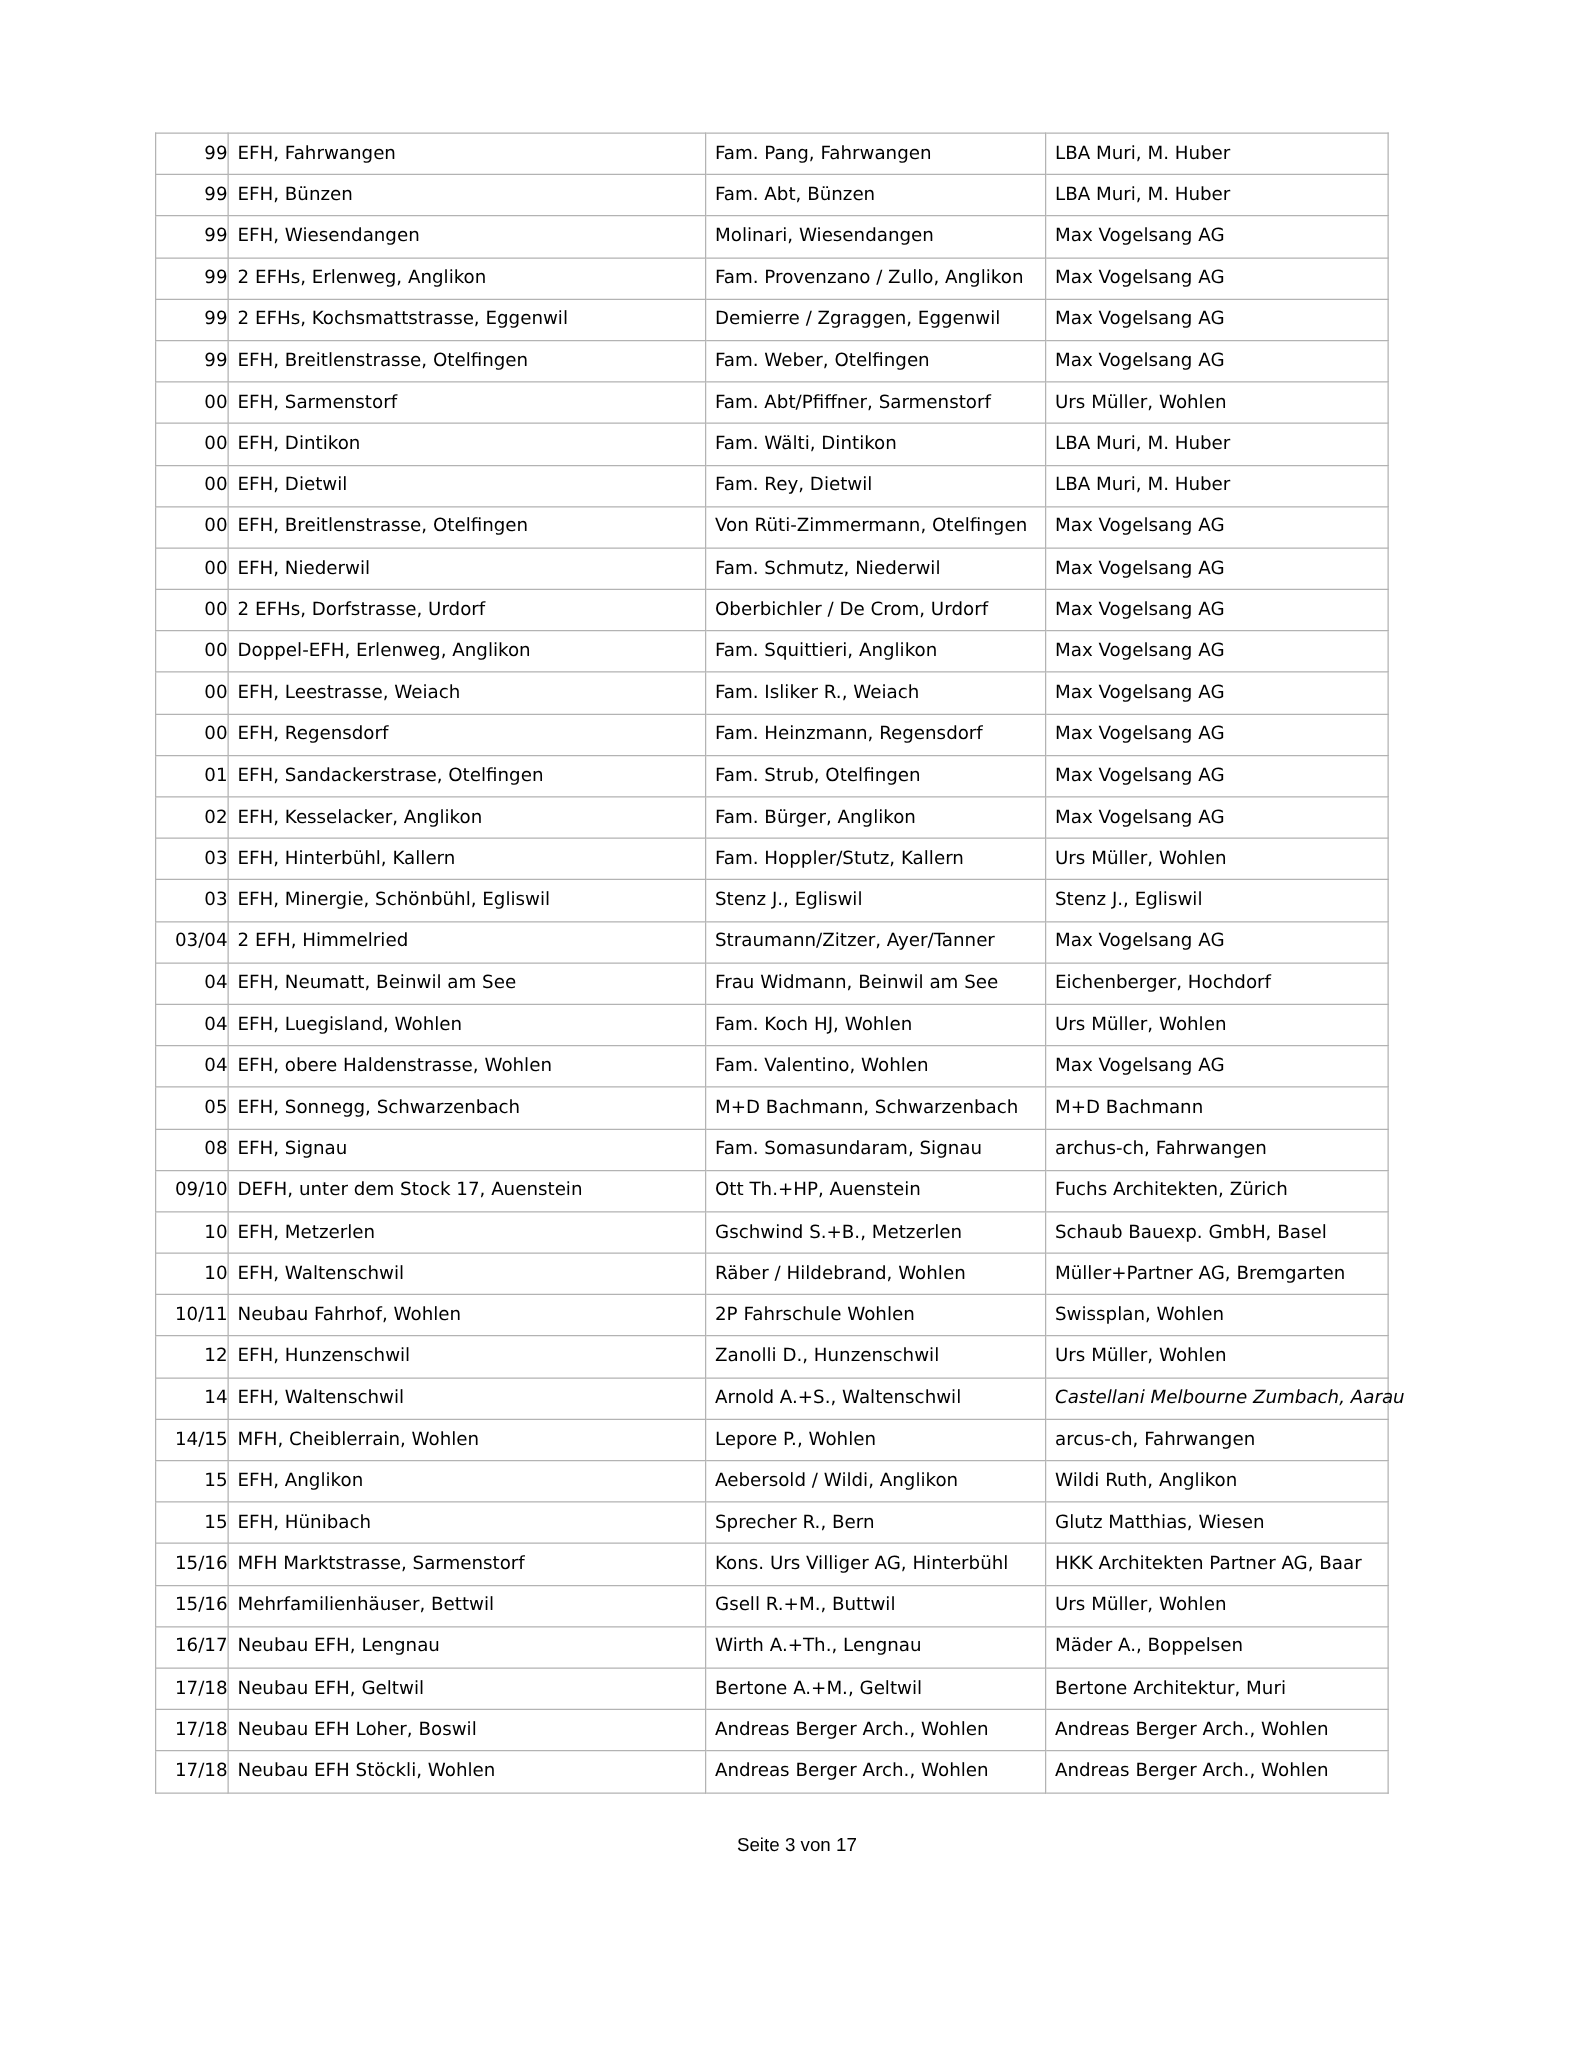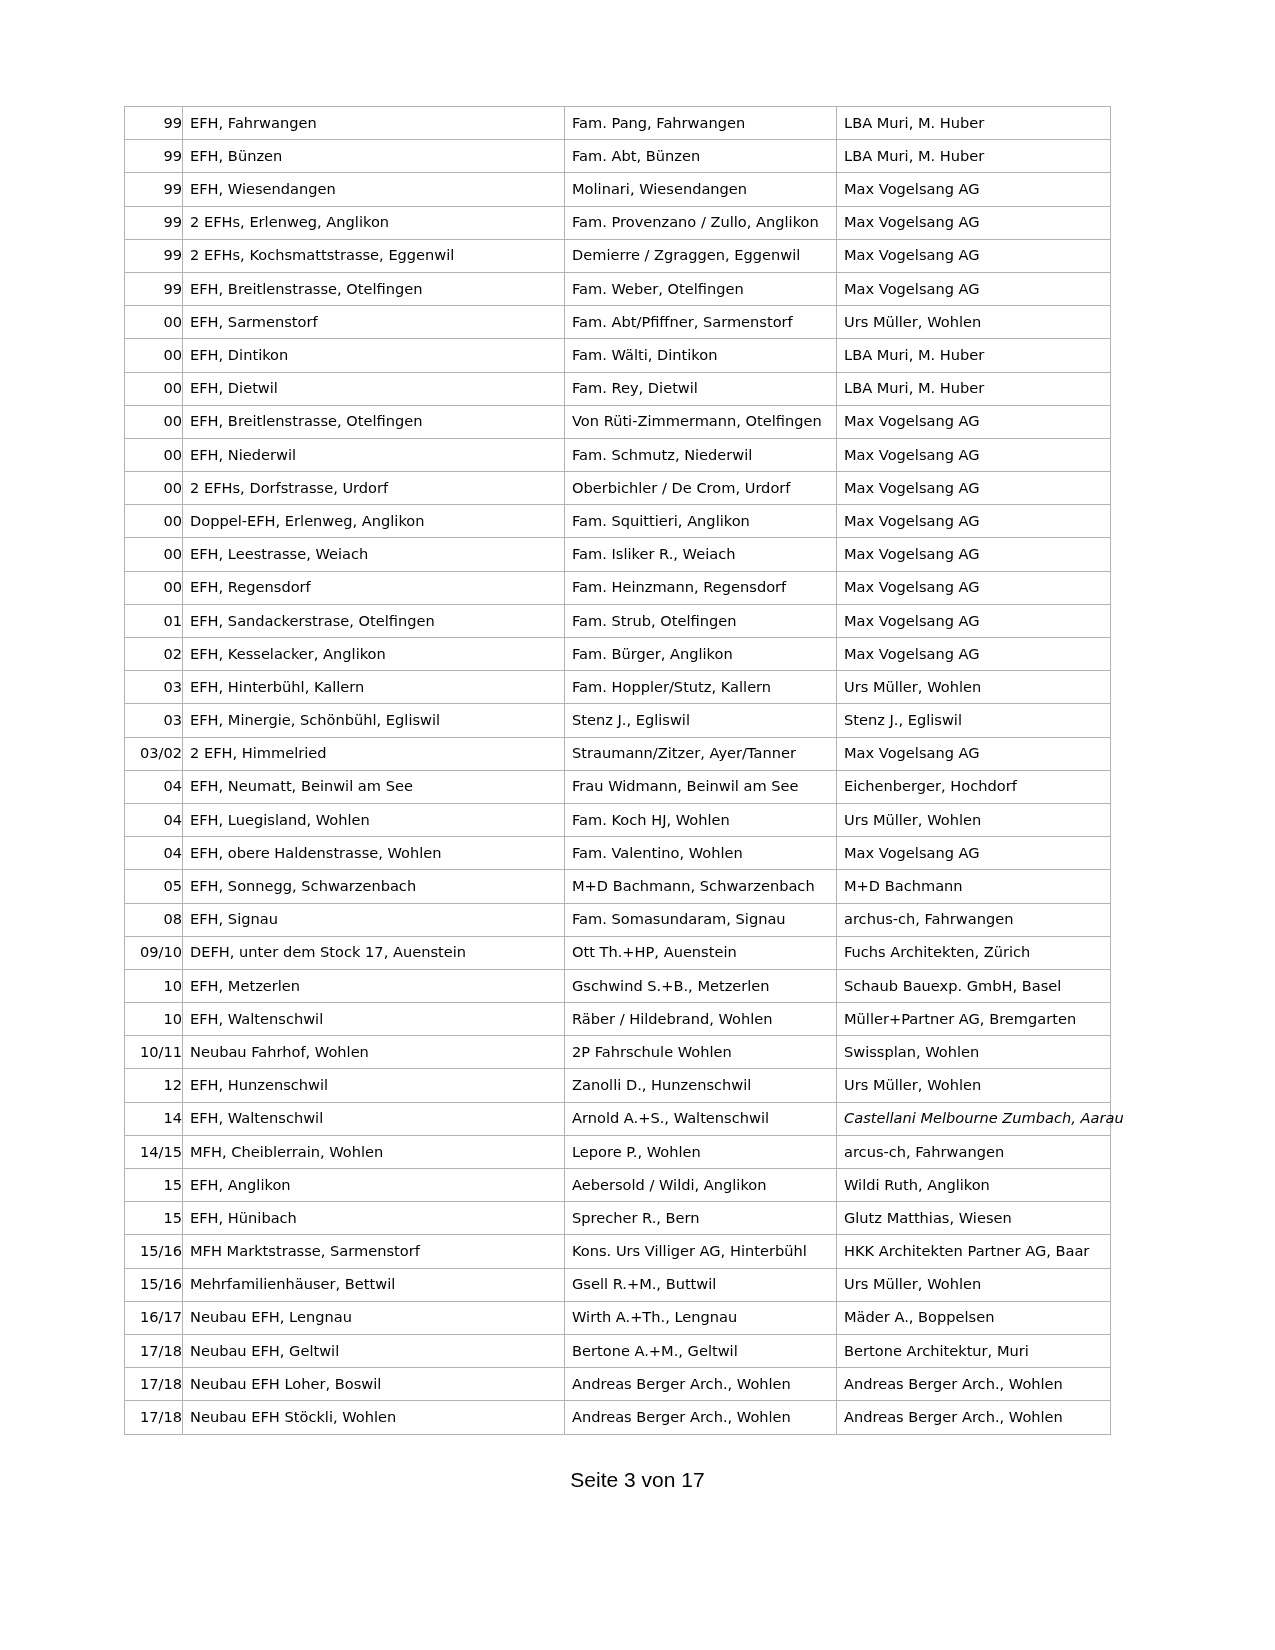--- a/index.html
+++ b/index.html
@@ -71,21 +71,21 @@
   }
 
   
   #footer {
     position: absolute;
     left: 0;
     top: 1468px;
     width: 1275px;
     text-align: center;
     font-family: "Liberation Sans", sans-serif;
-    font-size: 21px;
+    font-size: 15px;
     color: #000000;
   }
 </style>
 </head>
 <body>
 
 <div id="page">
 
   <table id="ref-table">
     <colgroup>
@@ -203,21 +203,21 @@
           <td class="owner">Fam. Hoppler/Stutz, Kallern</td>
           <td class="arch"><span class="spill">Urs Müller, Wohlen</span></td>
         </tr>
         <tr>
           <td class="year">03</td>
           <td class="proj">EFH, Minergie, Schönbühl, Egliswil</td>
           <td class="owner">Stenz J., Egliswil</td>
           <td class="arch"><span class="spill">Stenz J., Egliswil</span></td>
         </tr>
         <tr>
-          <td class="year">03/02</td>
+          <td class="year">03/04</td>
           <td class="proj">2 EFH, Himmelried</td>
           <td class="owner">Straumann/Zitzer, Ayer/Tanner</td>
           <td class="arch"><span class="spill">Max Vogelsang  AG</span></td>
         </tr>
         <tr>
           <td class="year">04</td>
           <td class="proj">EFH, Neumatt, Beinwil am See</td>
           <td class="owner">Frau Widmann, Beinwil am See</td>
           <td class="arch"><span class="spill">Eichenberger, Hochdorf</span></td>
         </tr>

